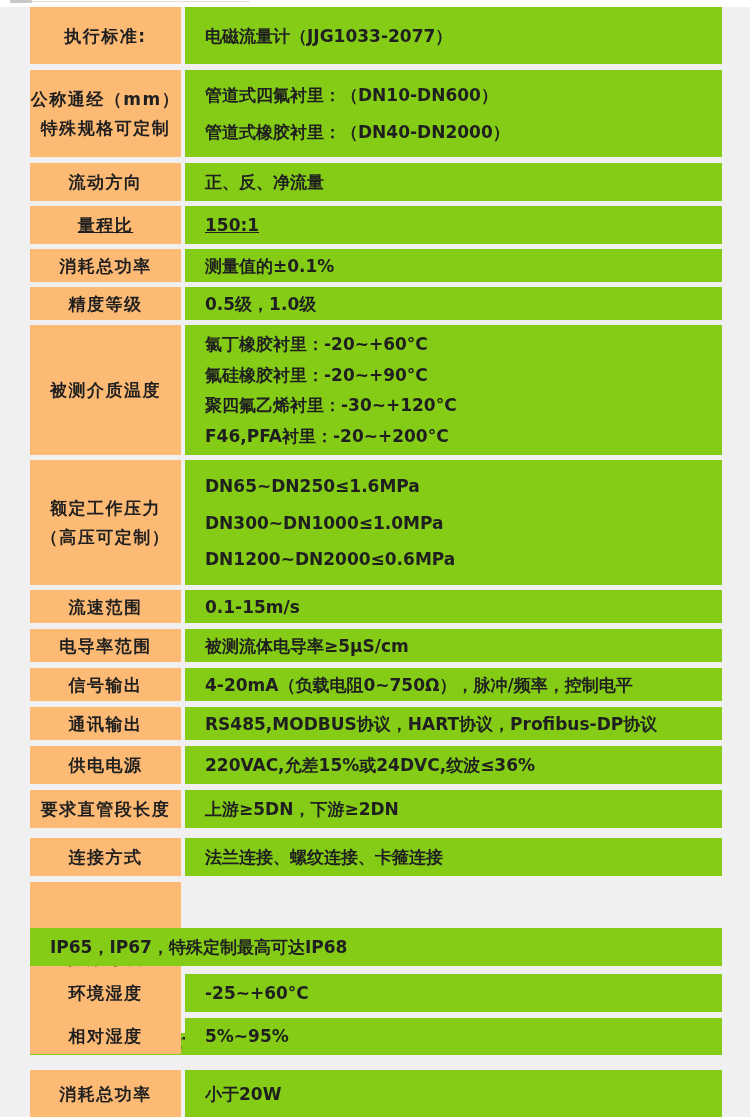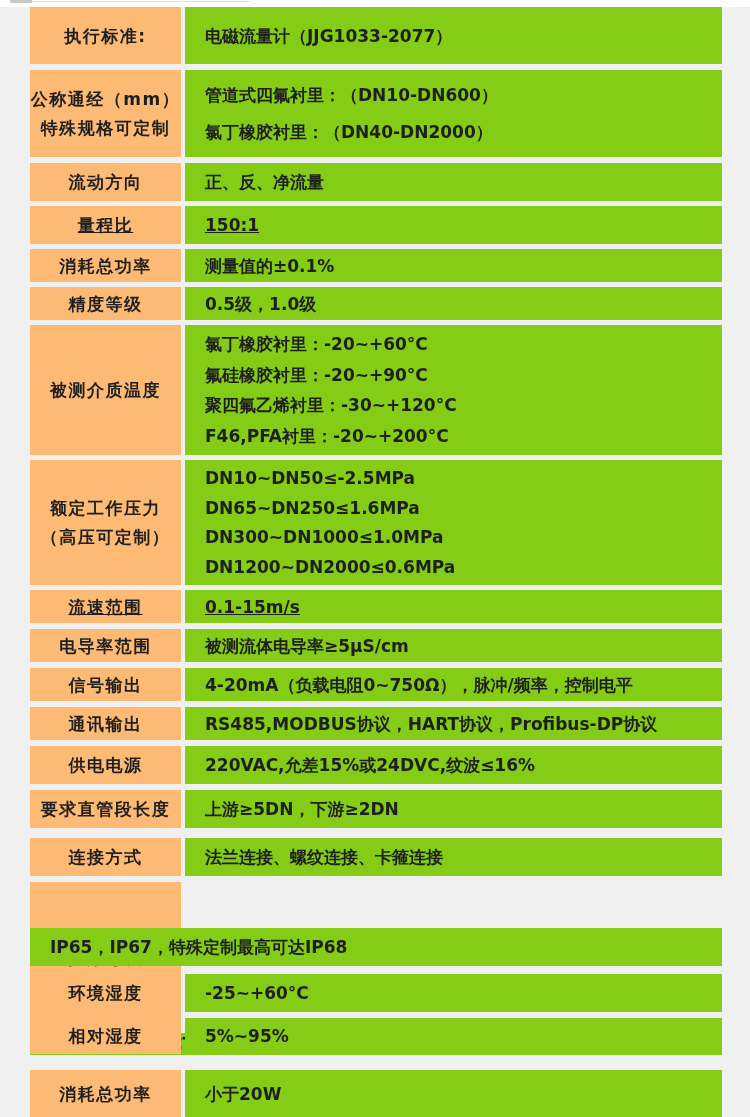--- a/index.html
+++ b/index.html
@@ -73,21 +73,21 @@
     </div>
   </div>
 
   <div class="row" style="height:87px;margin-bottom:6px;">
     <div class="lab">
       <div class="line">公称通经（mm）</div>
       <div class="line">特殊规格可定制</div>
     </div>
     <div class="val">
       <div class="line">管道式四氟衬里：（DN10-DN600）</div>
-      <div class="line">氯丁橡胶衬里：（DN40-DN2000）</div>
+      <div class="line">管道式橡胶衬里：（DN40-DN2000）</div>
     </div>
   </div>
 
   <div class="row" style="height:38px;margin-bottom:5px;">
     <div class="lab">
       <div class="line">流动方向</div>
     </div>
     <div class="val">
       <div class="line">正、反、净流量</div>
     </div>
@@ -131,28 +131,27 @@
       <div class="line">F46,PFA衬里：-20~+200°C</div>
     </div>
   </div>
 
   <div class="row" style="height:125px;margin-bottom:5px;">
     <div class="lab">
       <div class="line">额定工作压力</div>
       <div class="line">（高压可定制）</div>
     </div>
     <div class="val">
-      <div class="line">DN10~DN50≤-2.5MPa</div>
       <div class="line">DN65~DN250≤1.6MPa</div>
       <div class="line">DN300~DN1000≤1.0MPa</div>
       <div class="line">DN1200~DN2000≤0.6MPa</div>
     </div>
   </div>
 
-  <div class="row" style="height:33px;margin-bottom:6px;text-decoration:underline;">
+  <div class="row" style="height:33px;margin-bottom:6px;">
     <div class="lab">
       <div class="line">流速范围</div>
     </div>
     <div class="val">
       <div class="line">0.1-15m/s</div>
     </div>
   </div>
 
   <div class="row" style="height:33px;margin-bottom:6px;">
     <div class="lab">
@@ -179,21 +178,21 @@
     <div class="val">
       <div class="line">RS485,MODBUS协议，HART协议，Profibus-DP协议</div>
     </div>
   </div>
 
   <div class="row" style="height:38px;margin-bottom:6px;">
     <div class="lab">
       <div class="line">供电电源</div>
     </div>
     <div class="val">
-      <div class="line">220VAC,允差15%或24DVC,纹波≤16%</div>
+      <div class="line">220VAC,允差15%或24DVC,纹波≤36%</div>
     </div>
   </div>
 
   <div class="row" style="height:38px;margin-bottom:10px;">
     <div class="lab">
       <div class="line">要求直管段长度</div>
     </div>
     <div class="val">
       <div class="line">上游≥5DN，下游≥2DN</div>
     </div>

